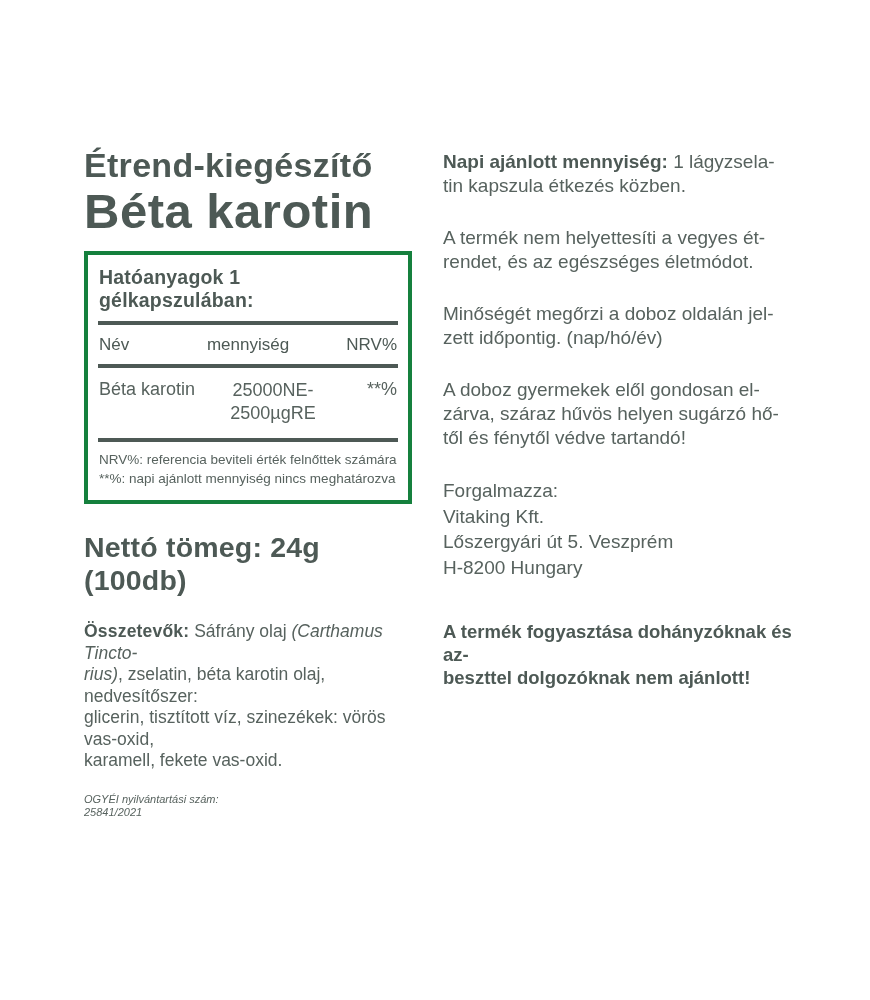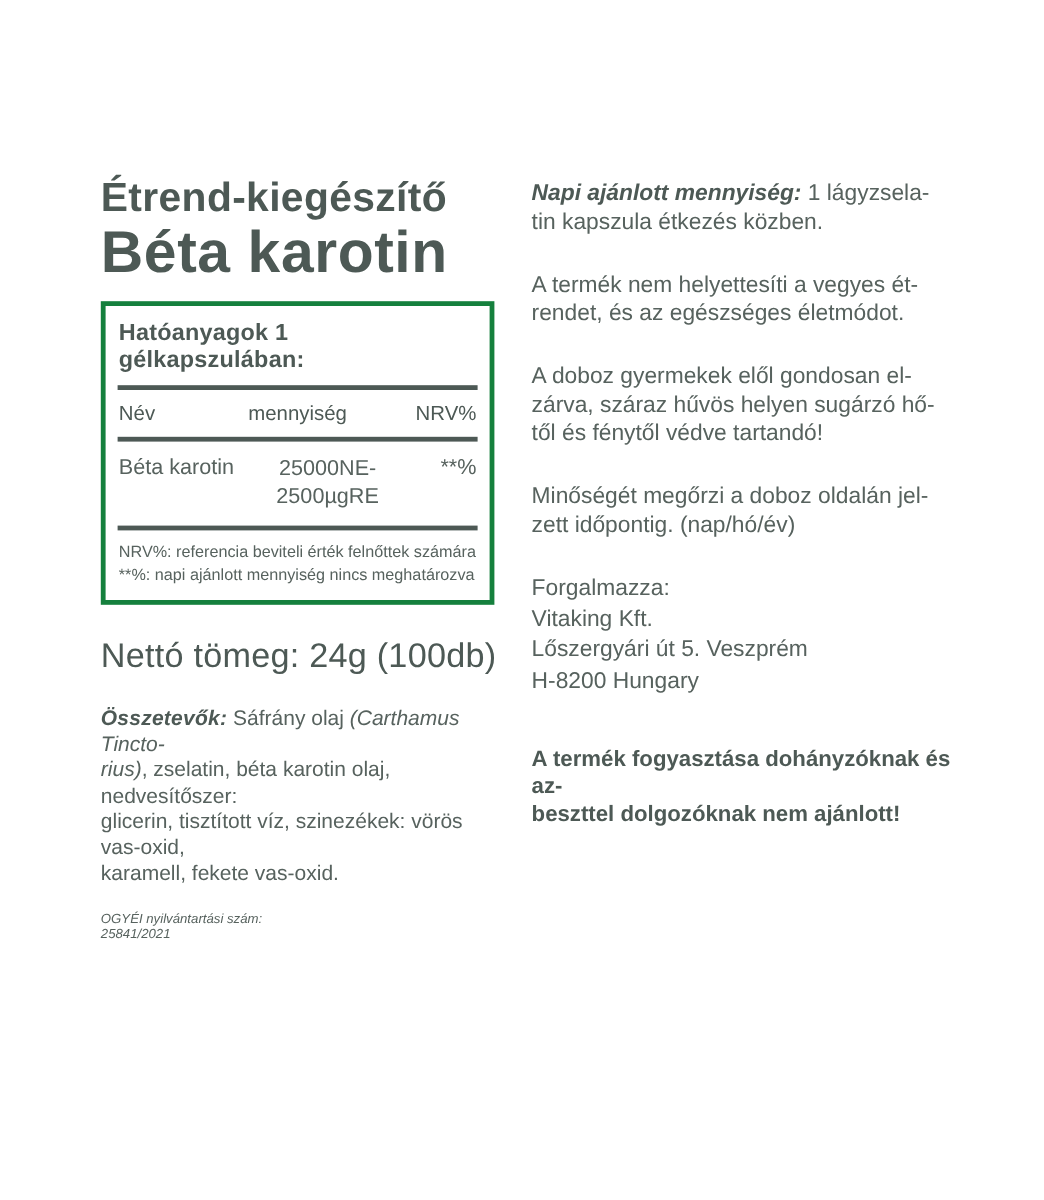--- a/index.html
+++ b/index.html
@@ -8,21 +8,21 @@
     background: #ffffff;
     font-family: "Liberation Sans", sans-serif;
     color: #57625e;
     overflow: hidden;
   }
   .label { position: relative; width: 870px; height: 1000px; padding-left: 43px; }
 
   .left-col  { position: absolute; left: 84px;  top: 146px; width: 330px; }
   .right-col { position: absolute; left: 443px; top: 150px; width: 362px; }
 
-  .b { font-weight: bold; font-style: italic; }
+  .b { font-weight: bold; }
   .i { font-style: italic; }
 
   
   .category {
     font-size: 34px; font-weight: bold; line-height: 1.12;
     color: #4d5955; letter-spacing: 0.3px;
   }
   .product-name {
     font-size: 49px; font-weight: bold; line-height: 1.05;
     color: #4d5955; margin-top: 2px; letter-spacing: 0.5px;
@@ -54,21 +54,21 @@
   }
   .data-row .d-qty { text-align: center; white-space: pre-line; line-height: 1.3; }
   .data-row .d-nrv { text-align: right; }
   .footnotes {
     padding: 9px 11px 11px;
     font-size: 13.5px; line-height: 1.4;
     color: #57625e;
   }
   .net-weight {
     margin-top: 27px;
-    font-size: 28.5px; font-weight: normal;
+    font-size: 28.5px; font-weight: bold;
     color: #4d5955; letter-spacing: 0.2px;
   }
   .ingredients {
     margin-top: 24px;
     font-size: 17.5px; line-height: 1.23;
     white-space: pre-line;
   }
   .ingredients .b { color: #4d5955; letter-spacing: 0.2px; }
   .registration {
     margin-top: 21px;
@@ -126,25 +126,25 @@
 
     <p class="registration">OGYÉI nyilvántartási szám:
 25841/2021</p>
   </div>
 
   <div class="right-col">
     <p class="para"><span class="b">Napi ajánlott mennyiség:</span><span> 1 lágyzsela-
 tin kapszula étkezés közben.</span></p>
     <p class="para">A termék nem helyettesíti a vegyes ét-
 rendet, és az egészséges életmódot.</p>
+    <p class="para">Minőségét megőrzi a doboz oldalán jel-
+zett időpontig. (nap/hó/év)</p>
     <p class="para">A doboz gyermekek elől gondosan el-
 zárva, száraz hűvös helyen sugárzó hő-
 től és fénytől védve tartandó!</p>
-    <p class="para">Minőségét megőrzi a doboz oldalán jel-
-zett időpontig. (nap/hó/év)</p>
     <p class="para distributor">Forgalmazza:
 Vitaking Kft.
 Lőszergyári út 5. Veszprém
 H-8200 Hungary</p>
     <p class="para smokers">A termék fogyasztása dohányzóknak és az-
 beszttel dolgozóknak nem ajánlott!</p>
   </div>
 
 </div>
 

